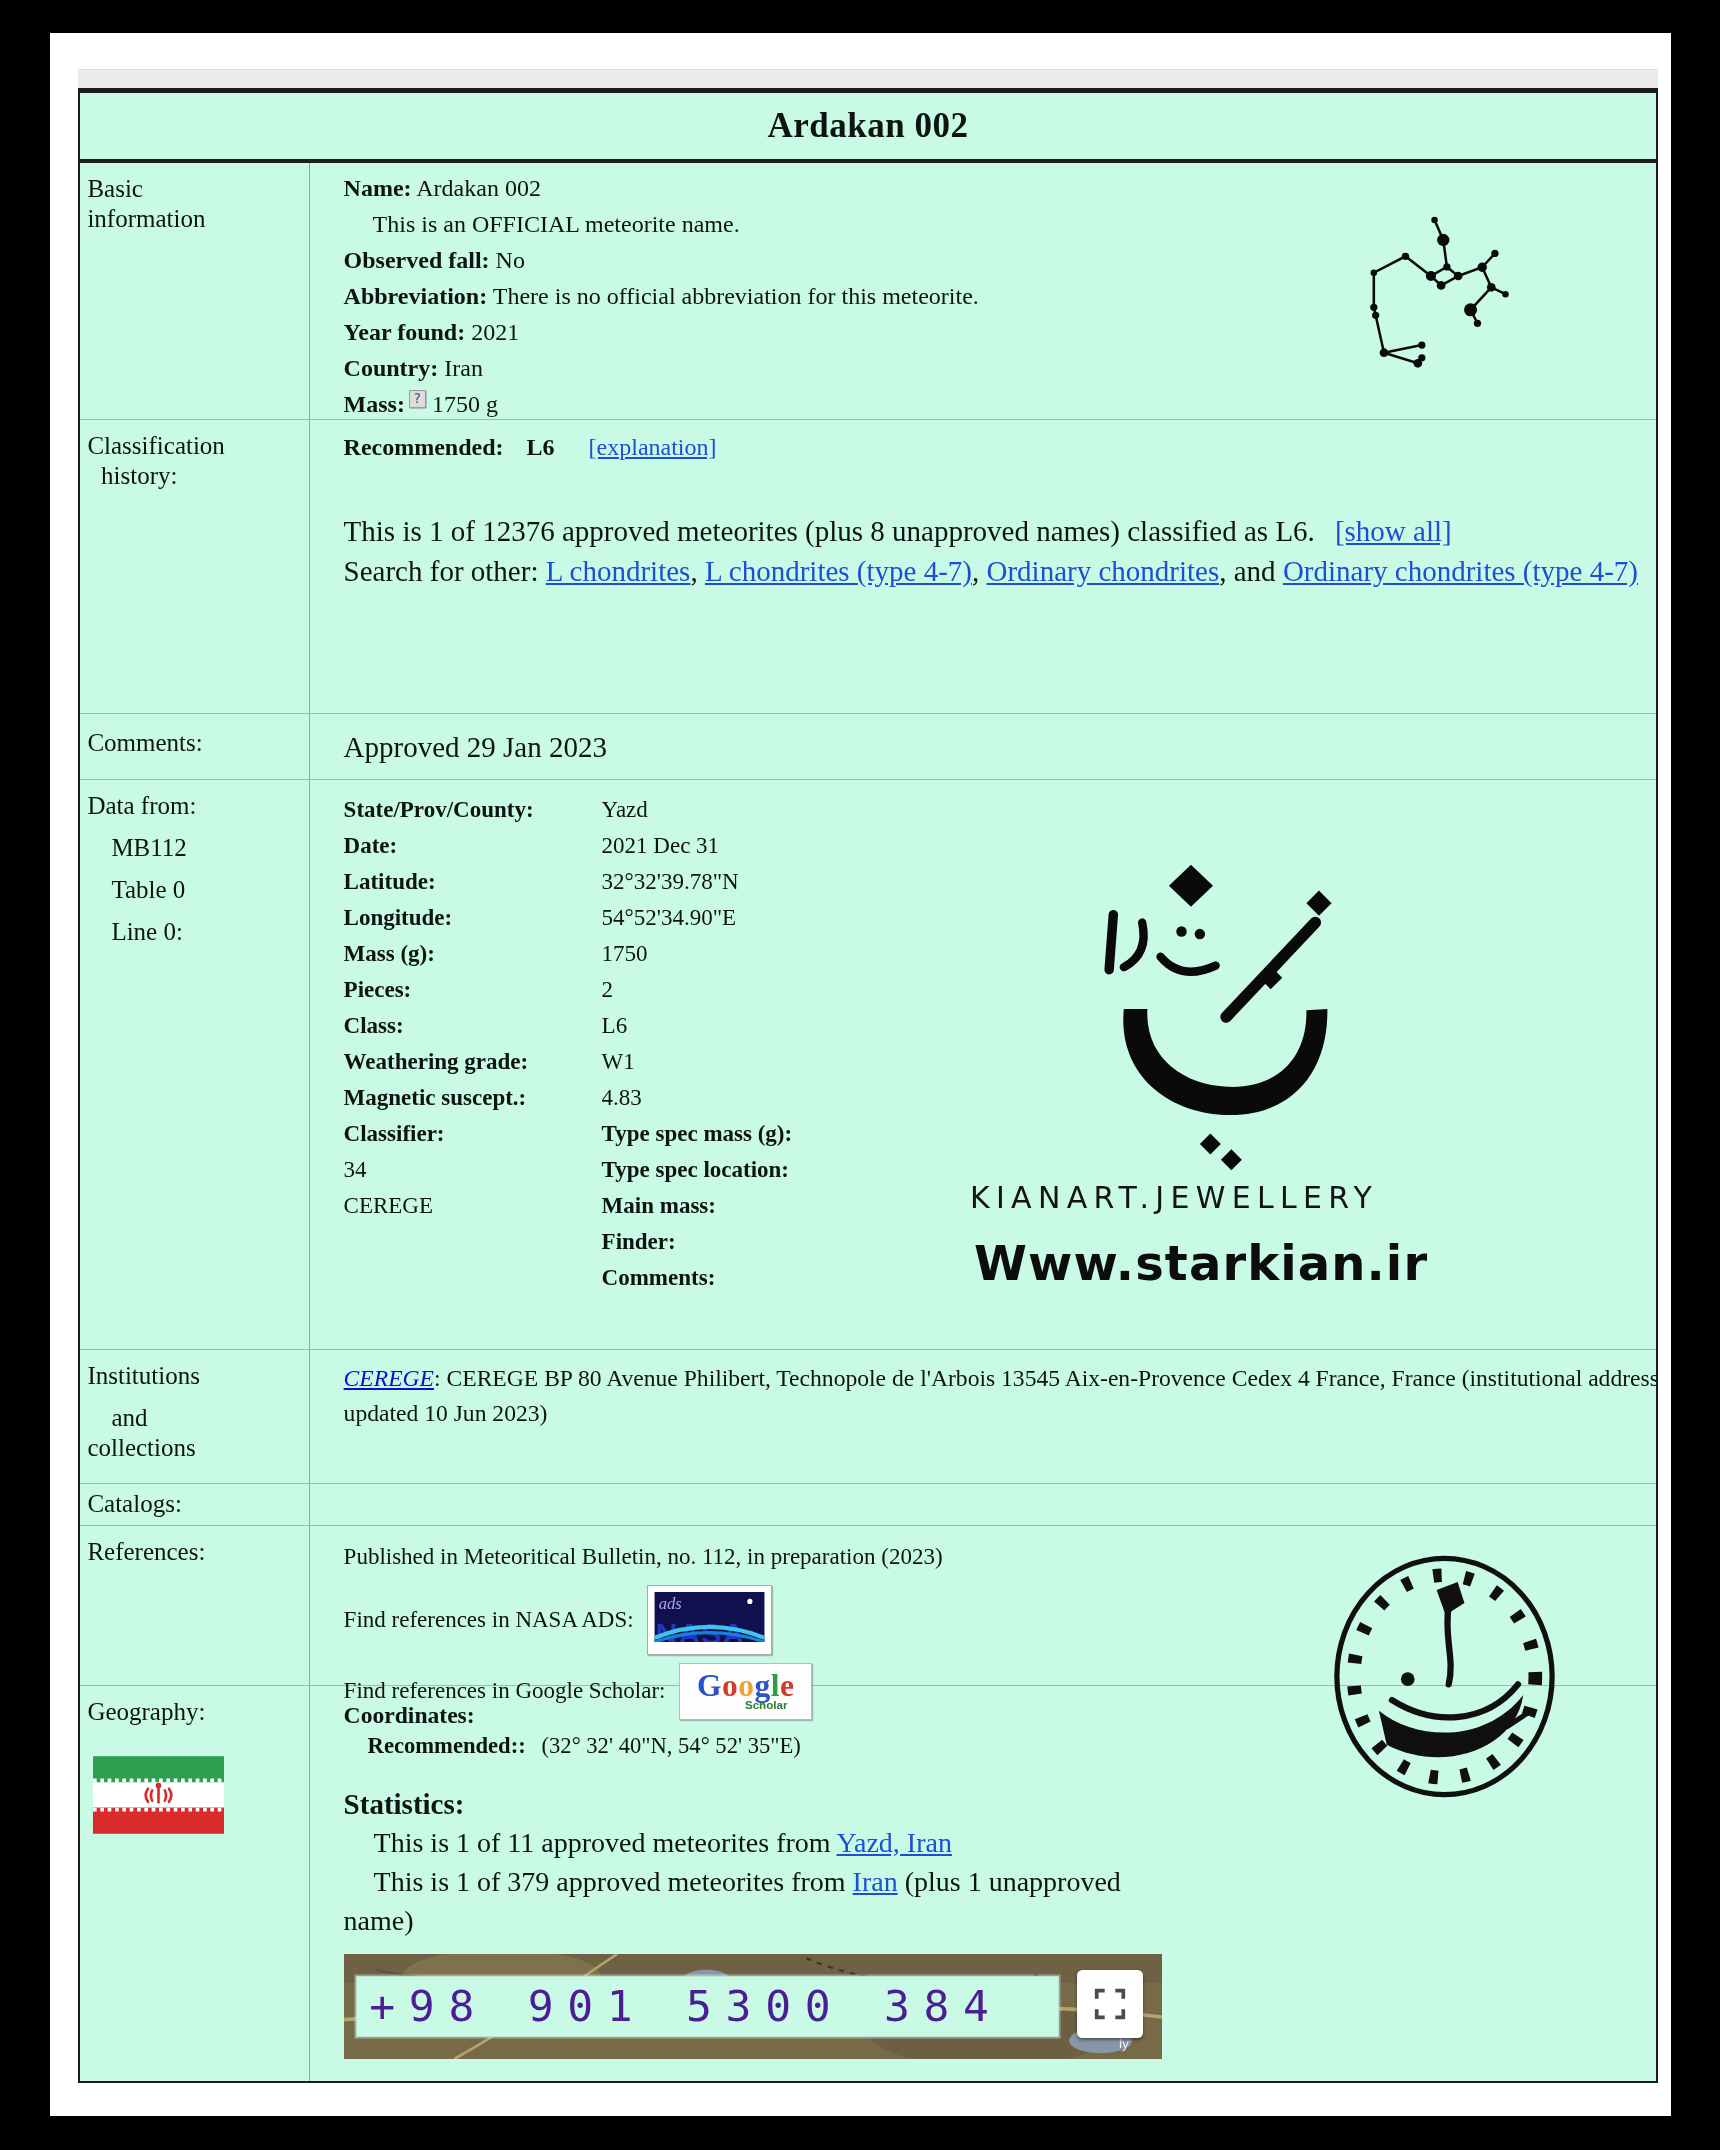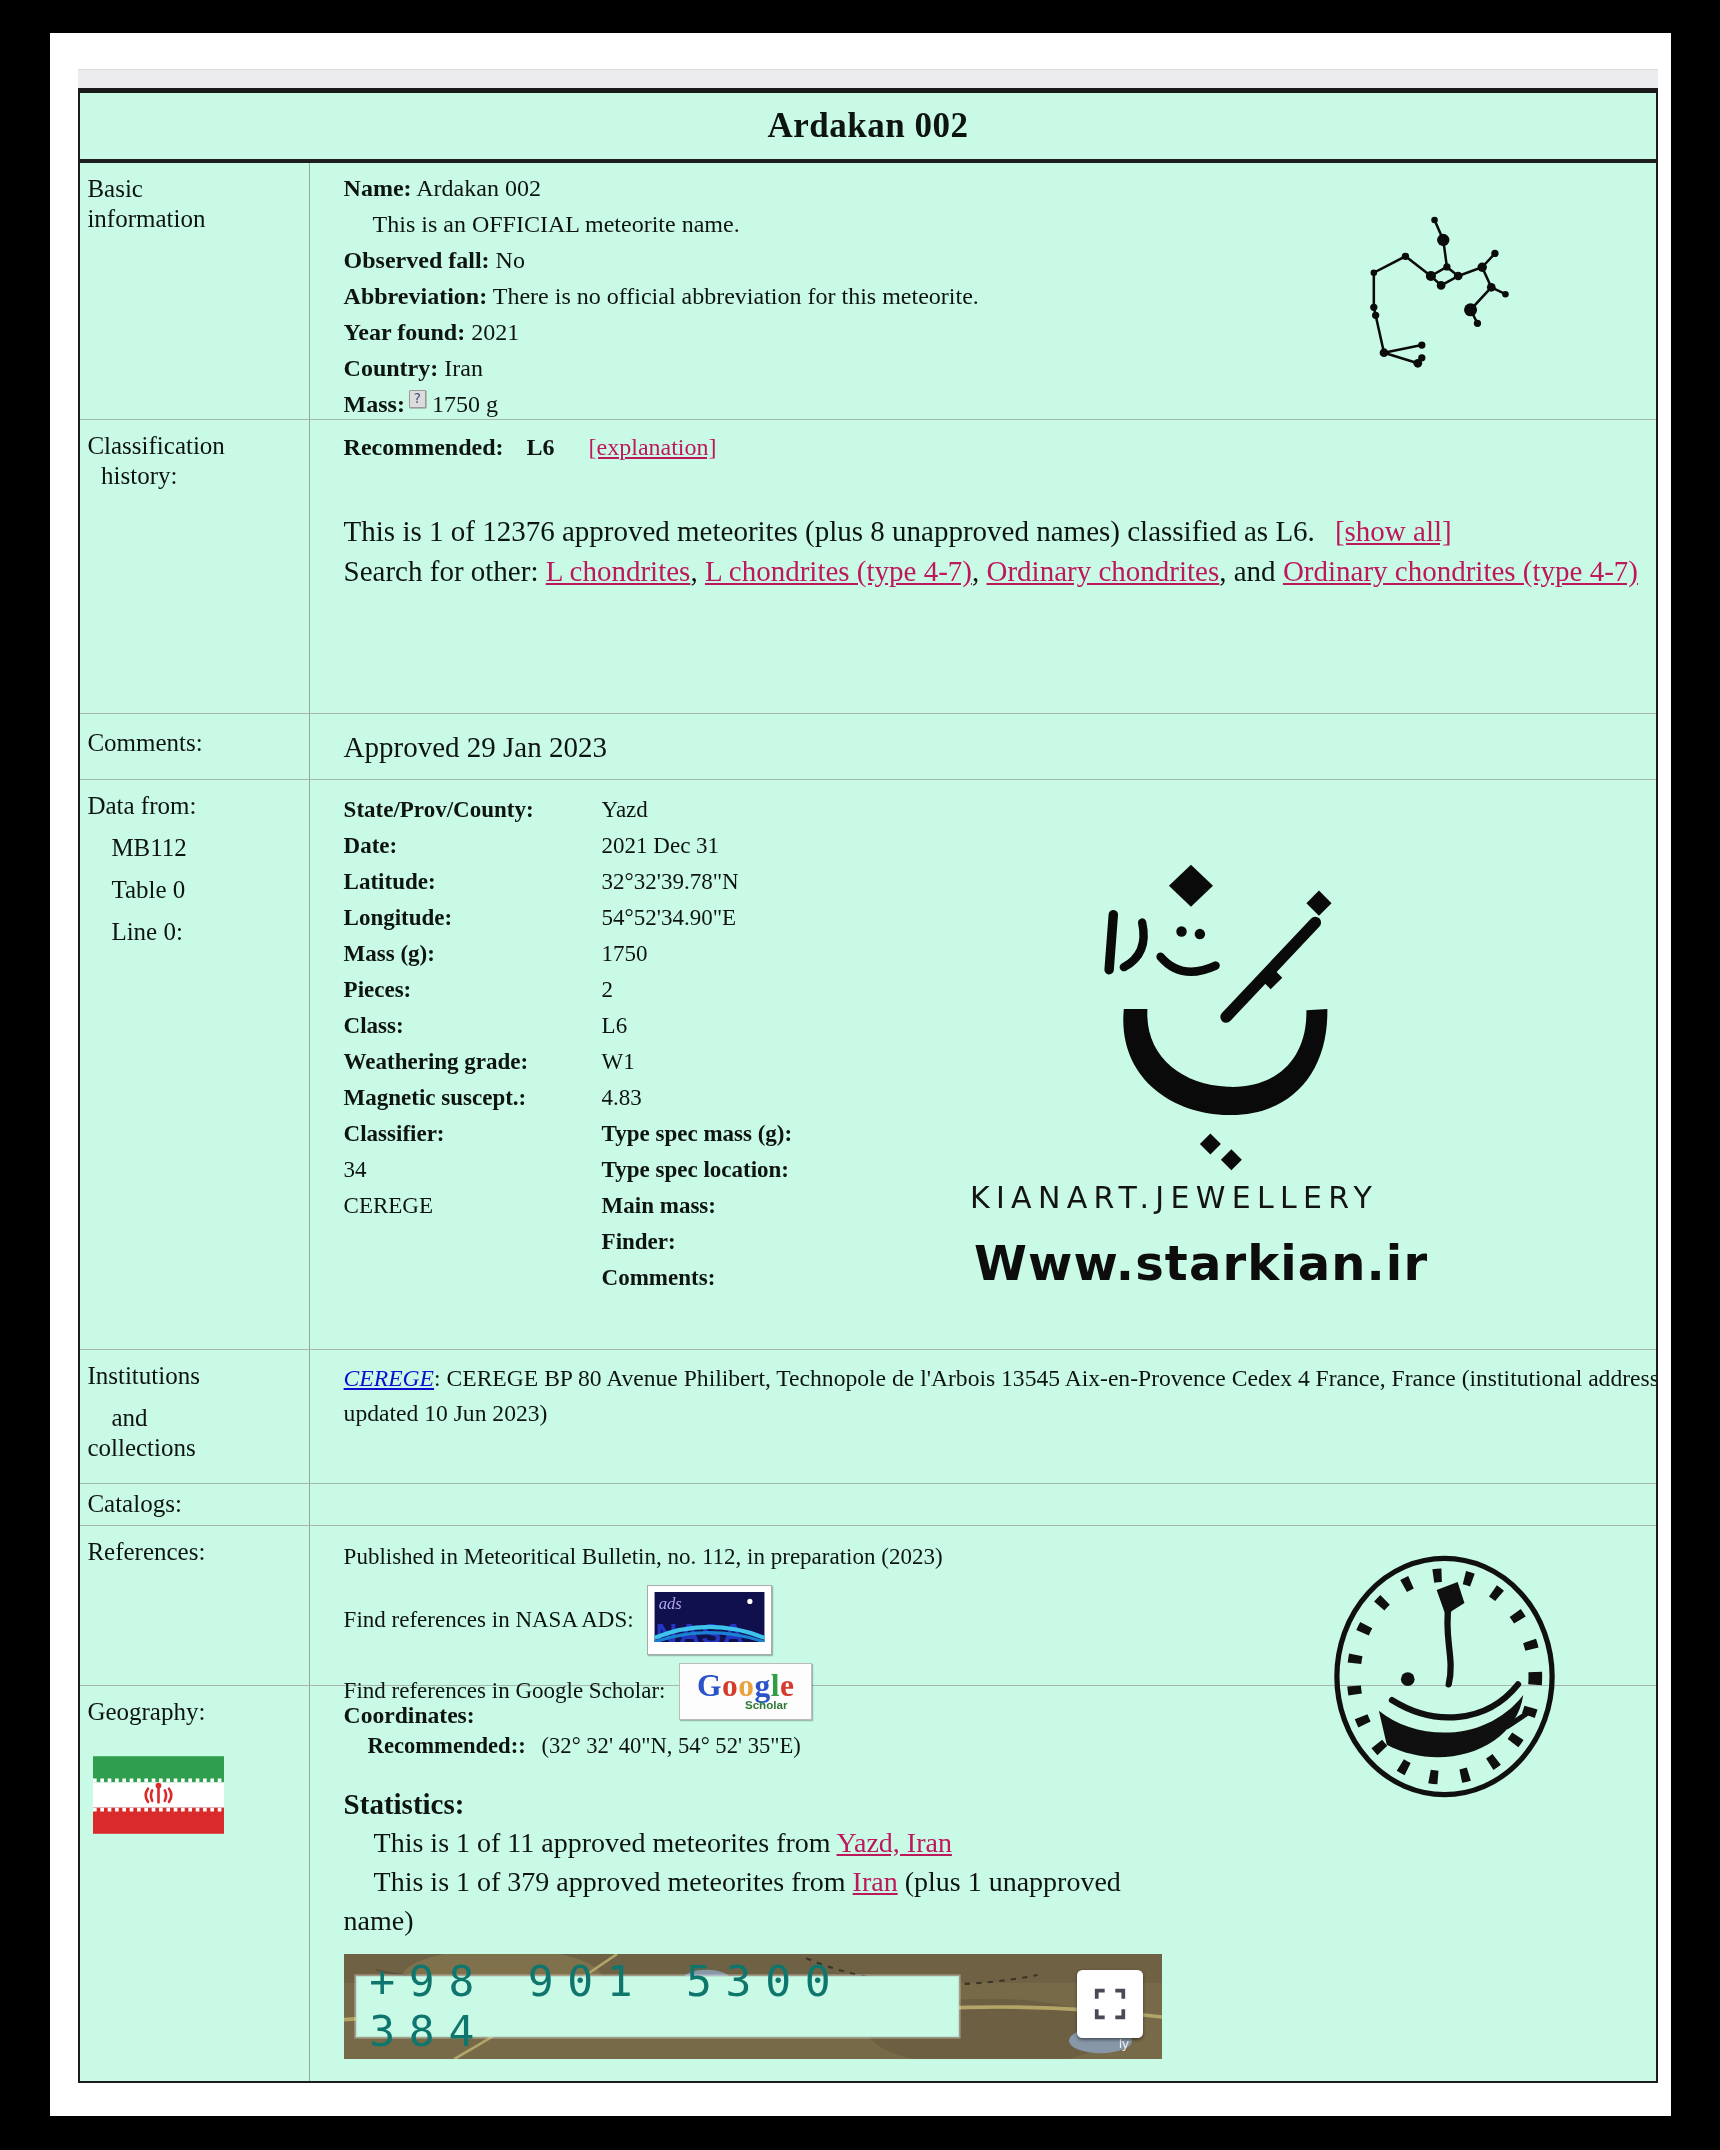--- a/index.html
+++ b/index.html
@@ -15,21 +15,21 @@
   .row{display:flex;border-bottom:1.6px solid #a7b7ae;box-sizing:border-box;flex:0 0 auto;gap:22px;}
   .row.last{flex:1 1 auto;border-bottom:none;}
   .lcell{width:230px;flex:0 0 230px;border-right:1.6px solid #96a69e;box-sizing:border-box;
          padding:10.5px 4.2px 0 7.4px;font-size:25px;line-height:30px;}
   .lcell .ind1{padding-left:13.7px;}
   .lcell .ind2{padding-left:24px;margin-top:12px;}
   .ccell{flex:1 1 auto;padding:7.4px 11.6px 0 11.6px;box-sizing:border-box;position:relative;}
   .bi-line{font-size:24px;line-height:36px;}
   .bi-ind{padding-left:29px;}
   b,.b{font-weight:bold;}
-  a.lk{color:#be185d;text-decoration:underline;cursor:pointer;}
+  a.lk{color:#1d4ed8;text-decoration:underline;cursor:pointer;}
   a.lk-it{color:#0d0dd0;text-decoration:underline;font-style:italic;cursor:pointer;}
   .help-sup{display:inline-block;font-size:13.7px;line-height:13.7px;border:1.1px solid #9a9a9a;background:#dcdcdc;
             color:#4a4a7a;padding:1.1px 3.7px;vertical-align:super;margin:0 6.3px 0 4.2px;border-radius:1.1px;
             box-shadow:0.5px 0.5px 0 #888;font-family:"DejaVu Sans",sans-serif;}
   .rec-line{font-size:24px;line-height:31.5px;padding-top:4.2px;}
   .rec-val{margin-left:23px;}
   .rec-link{margin-left:34px;font-weight:normal;}
   .cls-para{font-size:29px;line-height:40px;margin-top:48px;width:1328px;}
   .showall{margin-left:20px;}
   .comments-val{font-size:29px;line-height:37px;padding-top:7.4px;}
@@ -43,24 +43,24 @@
           display:flex;flex-direction:column;align-items:center;justify-content:center;}
   .gs-word{font-family:"Liberation Serif",serif;font-size:31.5px;line-height:29px;font-weight:bold;letter-spacing:0.5px;}
   .gs-sub{font-family:"Liberation Sans",sans-serif;font-size:11.6px;color:#2f7a33;margin:-2.1px 0 0 41px;font-weight:bold;}
   .geo-coord-h{font-size:23.6px;font-weight:bold;line-height:30px;padding-top:6.3px;}
   .geo-rec{font-size:22.6px;line-height:31.5px;padding-left:24px;}
   .geo-rec .val{margin-left:15.8px;font-weight:normal;}
   .stats-h{font-size:29px;font-weight:bold;margin-top:25px;line-height:37px;}
   .stat-line{font-size:28px;line-height:39px;text-indent:30px;}
   .stat-cont{font-size:28px;line-height:39px;}
   .map-wrap{position:relative;width:818px;height:105px;margin-top:13.7px;overflow:hidden;}
-  .phone-box{position:absolute;left:12px;top:22px;width:603px;height:61px;background:#c9fae6;
+  .phone-box{position:absolute;left:12px;top:22px;width:703px;height:61px;background:#c9fae6;
              box-shadow:0 0 0 1.6px rgba(255,255,255,.35), inset 0 0 0 1.1px rgba(0,0,0,.08);
              display:flex;align-items:center;padding-left:13.7px;box-sizing:border-box;
-             font-family:"DejaVu Sans Mono",monospace;font-size:43px;letter-spacing:13.7px;color:#0f766e;}
+             font-family:"DejaVu Sans Mono",monospace;font-size:43px;letter-spacing:13.7px;color:#4c1d95;}
   .fs-btn{position:absolute;left:733px;top:15.8px;width:66px;height:68px;background:#fff;border-radius:5.3px;
           box-shadow:0 1.1px 3.2px rgba(0,0,0,.45);display:flex;align-items:center;justify-content:center;cursor:pointer;}
   .wm{position:absolute;pointer-events:none;}
   .wm-brand{font-family:"DejaVu Sans",sans-serif;font-size:30px;letter-spacing:6.3px;color:#141414;font-weight:500;}
   .wm-url{font-family:"DejaVu Sans",sans-serif;font-size:48px;letter-spacing:1.1px;color:#0d0d0d;font-weight:600;}
   .flag{margin:29px 0 0 5.3px;display:block;}
 </style>
 </head>
 <body>
 

